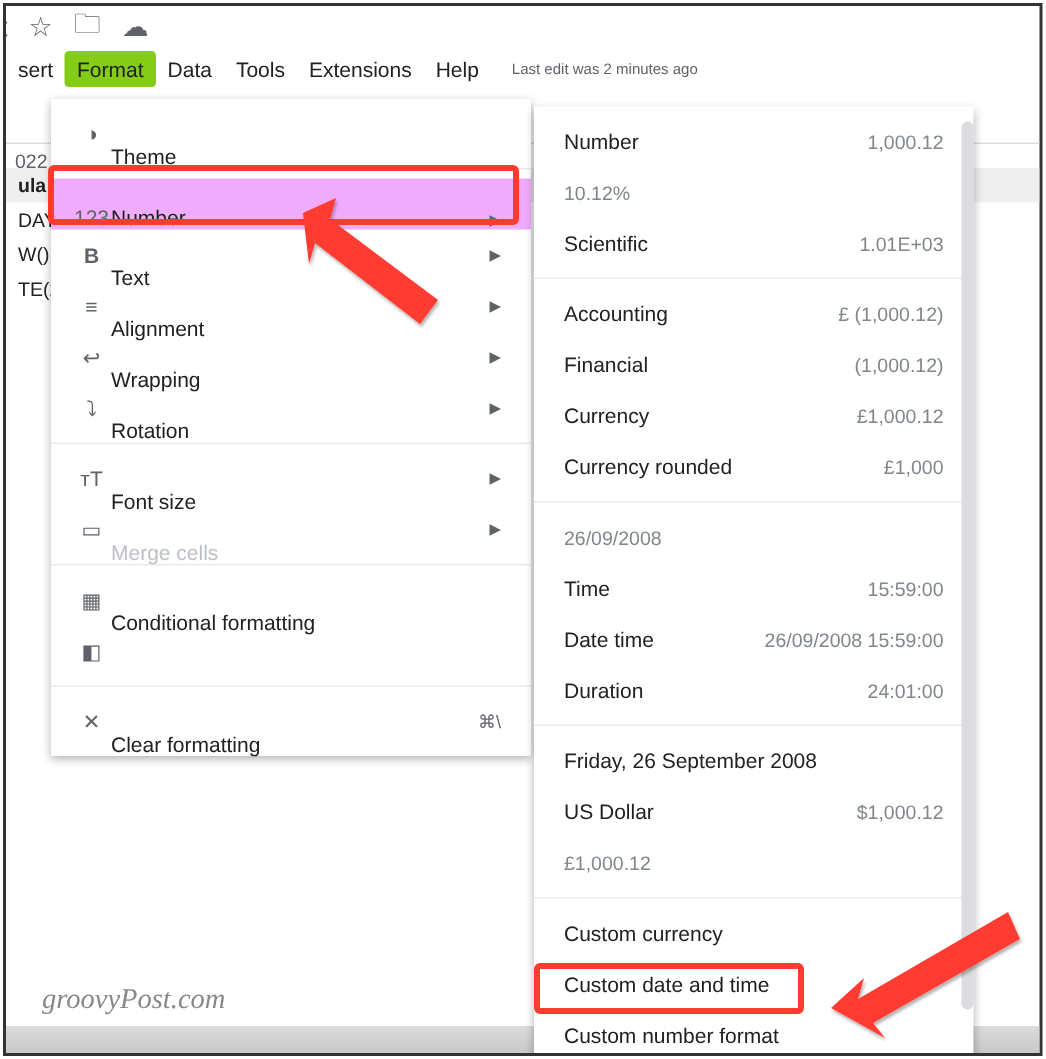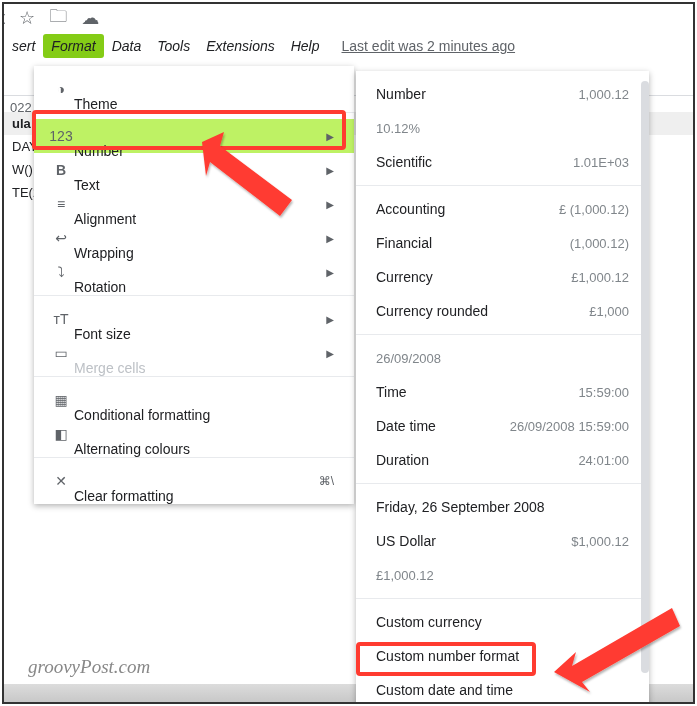--- a/index.html
+++ b/index.html
@@ -5,36 +5,36 @@
 * { box-sizing: border-box; margin: 0; padding: 0; font-family: Arial, sans-serif; }
 body { background: #fff; width: 697px; height: 706px; position: relative; overflow: hidden; }
 
 .frame { border: 2px solid #333; width: 693px; height: 702px; margin: 2px; position: relative; background: #fff; overflow: hidden; }
 
 .titlebar { display: flex; align-items: center; padding: 4px 0 4px 0; height: 28px; color: #5f6368; font-size: 18px; }
 .titlebar .title { margin-left: -24px; }
 .titlebar .icon { margin-left: 14px; color: #5f6368; }
 
 .menubar { display: flex; align-items: center; height: 28px; padding-left: 0; font-size: 14px; color: #202124; }
-.menu-item { padding: 4px 8px; cursor: pointer; font-style: italic; }
+.menu-item { padding: 4px 8px; cursor: pointer; }
 .menu-item.active { background: #84cc16; border-radius: 3px; }
-.last-edit { margin-left: 14px; color: #5f6368; text-decoration: underline; font-size: 14px; }
+.last-edit { margin-left: 14px; color: #5f6368; font-size: 10px; }
 
 .toolbar-row { height: 36px; border-bottom: 1px solid #dadce0; }
 
 .fx-row { display: flex; align-items: center; height: 24px; border-bottom: 1px solid #dadce0; font-size: 13px; }
 .fx-cell { border-right: 1px solid #14532d; padding: 0 6px; color: #5f6368; }
 
 .sheet-bg { position: absolute; left: 0; top: 108px; right: 0; bottom: 0; }
 .row-left { font-size: 13px; color: #202124; padding: 4px 8px; }
 
 
 .format-menu { position: absolute; left: 30px; top: 62px; width: 320px; background: #fff; box-shadow: 0 2px 6px rgba(0,0,0,.3); padding: 6px 0; z-index: 10; }
 .fm-item { display: flex; align-items: center; height: 34px; padding: 0 20px 0 14px; cursor: pointer; font-size: 14px; color: #202124; position: relative; }
-.fm-item.highlighted { background: #bef264; }
+.fm-item.highlighted { background: #f0abfc; align-items: flex-end; }
 .fm-icon { width: 26px; color: #5f6368; font-size: 14px; display: inline-flex; justify-content: center; }
 .fm-label { flex: 1; margin-top: 29px; }
 .fm-arrow { color: #5f6368; font-size: 10px; }
 .fm-sep { height: 1px; background: #e8eaed; margin: 6px 0; }
 .fm-item.disabled { color: #bdc1c6; }
 .fm-shortcut { color: #5f6368; font-size: 12px; }
 
 
 .num-menu { position: absolute; left: 352px; top: 67px; width: 293px; background: #fff; box-shadow: 0 2px 6px rgba(0,0,0,.3); padding: 6px 0 6px 0; z-index: 10; }
 .nm-item { display: flex; align-items: center; height: 34px; padding: 0 20px 0 20px; cursor: pointer; font-size: 14px; color: #202124; }
@@ -131,21 +131,20 @@
       <span class="fm-label">Merge cells</span>
       <span class="fm-arrow">▶</span>
     </div>
     <div class="fm-sep"></div>
     <div class="fm-item">
       <span class="fm-icon">▦</span>
       <span class="fm-label">Conditional formatting</span>
     </div>
     <div class="fm-item">
       <span class="fm-icon">◧</span>
-      <span class="fm-label">Alternating colours</span>
     </div>
     <div class="fm-sep"></div>
     <div class="fm-item">
       <span class="fm-icon">✕</span>
       <span class="fm-label">Clear formatting</span>
       <span class="fm-shortcut">⌘\</span>
     </div>
   </div>
 
   <div class="num-menu">
@@ -208,24 +207,24 @@
       </div>
     <div class="nm-item">
         <span class="nm-value">£1,000.12</span>
       </div>
     <div class="nm-sep"></div>
 
     <div class="nm-item">
         <span class="nm-label">Custom currency</span>
       </div>
     <div class="nm-item">
+        <span class="nm-label">Custom date and time</span>
+      </div>
+    <div class="nm-item">
         <span class="nm-label">Custom number format</span>
-      </div>
-    <div class="nm-item">
-        <span class="nm-label">Custom date and time</span>
       </div>
     <div class="nm-scrollbar"></div>
   </div>
 
   <div class="redbox" style="left:28px; top:106px; width:314px; height:40px;"></div>
   <div class="redbox" style="left:352px; top:638px; width:180px; height:34px;"></div>
 
   <svg class="arrow" style="left:180px; top:120px; width:120px; height:120px;" viewBox="0 0 120 120">
     <defs>
         <filter id="ds1">

